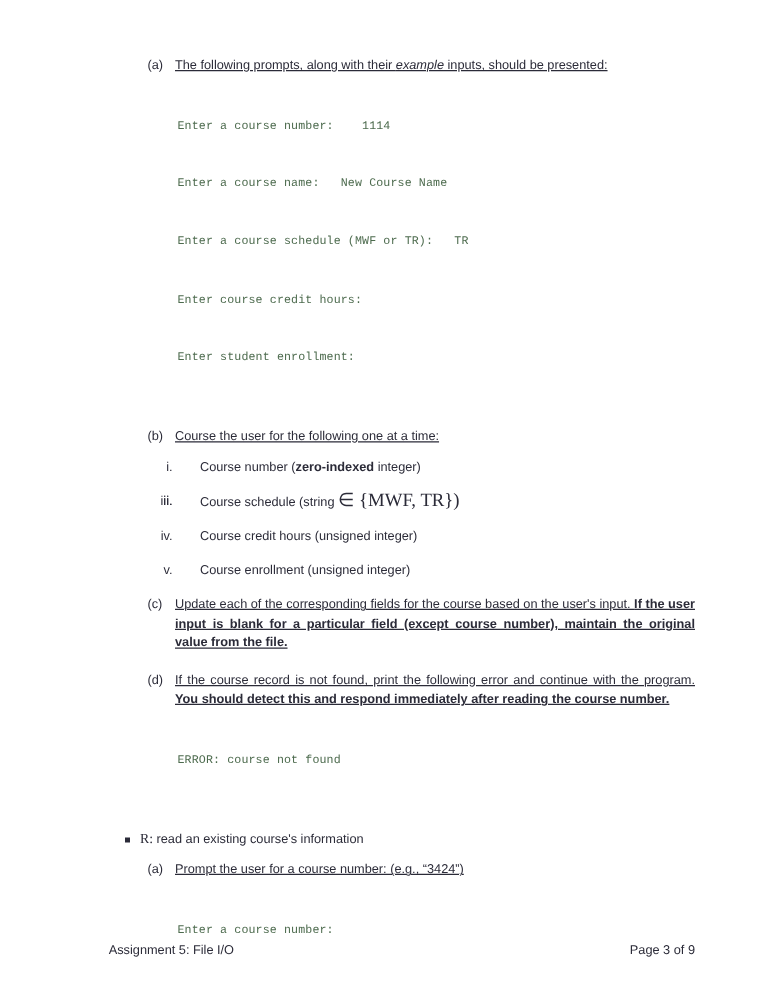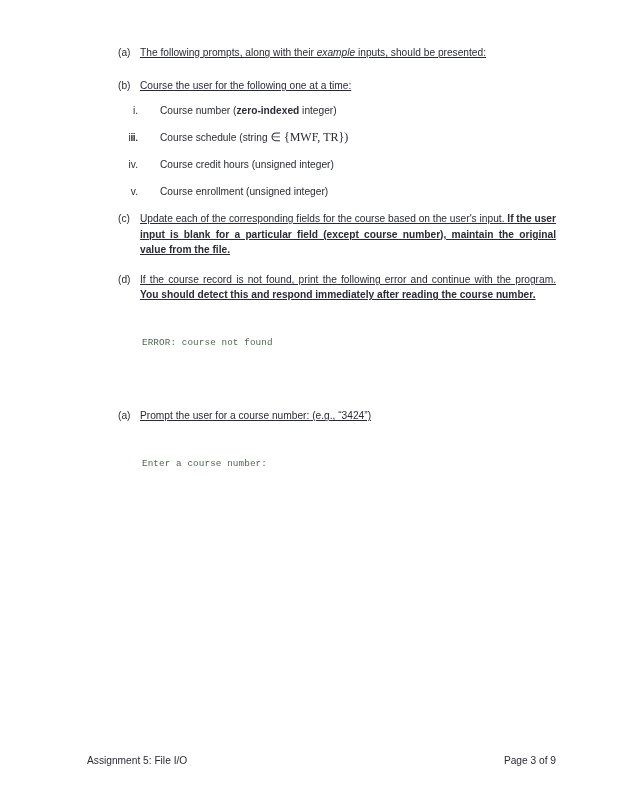--- a/index.html
+++ b/index.html
@@ -123,21 +123,21 @@
   }
   .code-line {
     white-space: pre;
   }
 
   b, .bold { font-weight: bold; }
   i, .ital { font-style: italic; }
 
   .mathset {
     font-family: "Liberation Serif", serif;
-    font-size: 12px;
+    font-size: 15px;
   }
 
   
   .footer {
     position: absolute;
     left: 62px;
     right: 62px;
     bottom: 28px;
     height: 16px;
     font-size: 10.2px;
@@ -155,20 +155,27 @@
 <body>
 
 <div class="page">
   <div class="content">
 
     <ul class="alpha-list">
 
       <li class="alpha-item">
         <span class="marker">(a)</span>
         <p><span>The following prompts, along with their </span><i>example</i><span> inputs, should be presented:</span></p>
+        <div class="code-block">
+          <div class="code-line">Enter a course number:    1114</div>
+          <div class="code-line">Enter a course name:   New Course Name</div>
+          <div class="code-line">Enter a course schedule (MWF or TR):   TR</div>
+          <div class="code-line">Enter course credit hours:</div>
+          <div class="code-line">Enter student enrollment:</div>
+        </div>
       </li>
 
       <div class="spacer-md"></div>
 
       <li class="alpha-item">
         <span class="marker">(b)</span>
         <p>Course the user for the following one at a time:</p>
         <ul class="roman-list">
           <li class="roman-item">
             <span class="rmarker">i.</span><span>Course number (</span><b>zero-indexed</b><span> integer)</span>
@@ -199,20 +206,23 @@
         <span class="marker">(d)</span>
         <p class="justified"><span>If the course record is not found, print the following error and continue with the program. </span><b>You should detect this and respond immediately after reading the course number.</b></p>
         <div class="code-block">
           <div class="code-line">ERROR: course not found</div>
         </div>
       </li>
     </ul>
 
     <div class="spacer-md"></div>
 
+    <div class="bullet-item">
+      <span class="sq"></span><span class="bullet-label">R:</span><span> read an existing course's information</span>
+    </div>
 
     <div class="spacer-md"></div>
 
     <ul class="alpha-list">
       <li class="alpha-item">
         <span class="marker">(a)</span>
         <p>Prompt the user for a course number: (e.g., “3424”)</p>
         <div class="code-block">
           <div class="code-line">Enter a course number:</div>
         </div>

